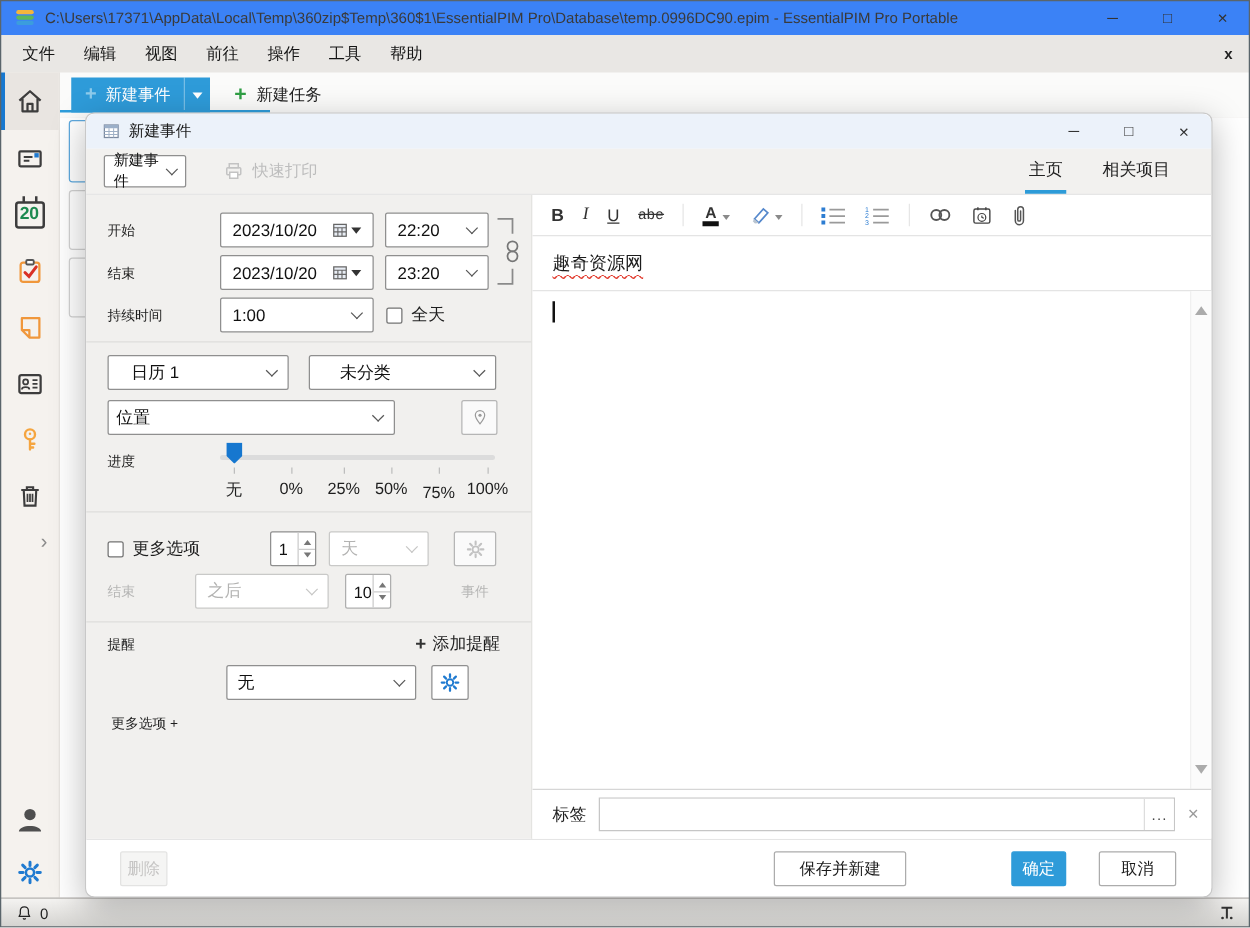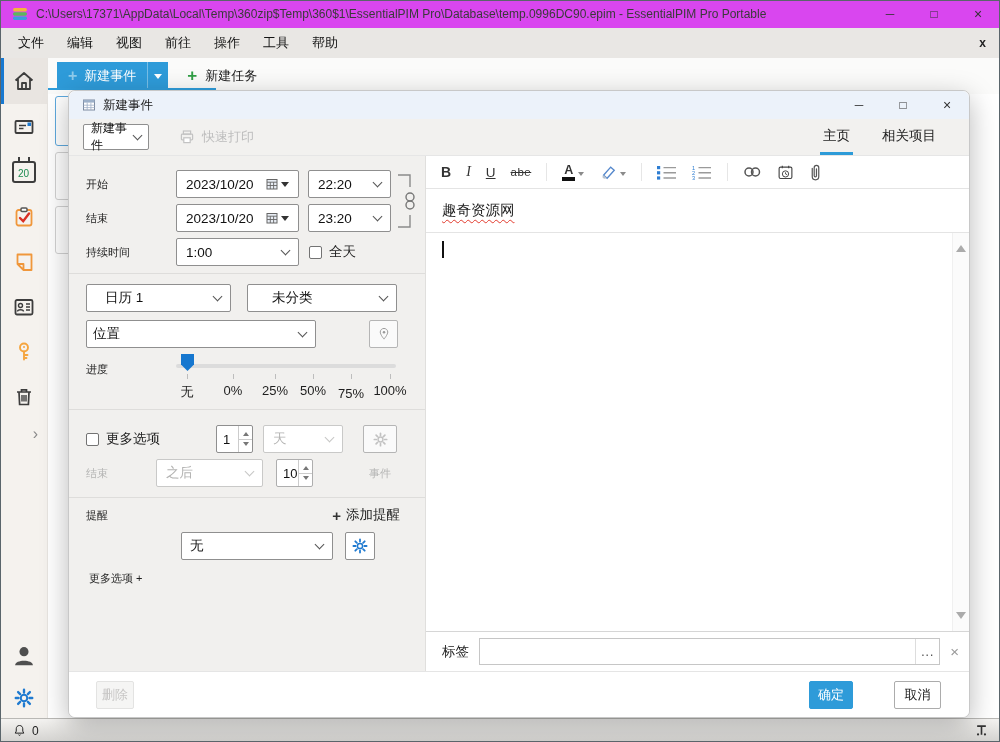--- a/index.html
+++ b/index.html
@@ -1,21 +1,21 @@
 <!DOCTYPE html>
 <html><head>
 <meta charset="utf-8">
 <style>
   *{box-sizing:border-box;margin:0;padding:0}
   html,body{width:1000px;height:742px}
   body{position:relative;overflow:hidden;font-family:"Liberation Sans",sans-serif;background:#e9e7e4}
   .frame{position:absolute;inset:0;border:1px solid #5a656b;z-index:60;pointer-events:none}
 
   
-  .titlebar{position:absolute;left:0;top:0;right:0;height:28px;display:flex;align-items:center;padding-left:12px;background:#d946ef}
+  .titlebar{position:absolute;left:0;top:0;right:0;height:28px;display:flex;align-items:center;padding-left:12px;background:#3b82f6}
   .title-text{font-size:12px;color:#3a3a3a;margin-left:8px;flex:1;white-space:nowrap;overflow:hidden}
   .win-controls{display:flex;height:100%}
   .win-btn{width:44px;display:flex;align-items:center;justify-content:center;font-size:12px;color:#333}
   .menubar{position:absolute;left:0;top:28px;right:0;height:30px;display:flex;align-items:center;padding-left:14px;gap:15px;font-size:13px;color:#141414;background:#e9e7e4}
   .menu-item{padding:2px 4px}
   .menu-close{margin-left:auto;margin-right:14px;font-size:12px;color:#222;font-weight:bold}
 
   
   .toolbar{position:absolute;left:48px;top:58px;right:0;height:36px;background:#fbfbfa;display:flex;align-items:center;padding-left:9px;z-index:1}
   .btn-new-event{height:28px;background:#2e9bd9;color:#fff;display:flex;align-items:stretch;font-size:13px}
@@ -29,21 +29,21 @@
   
   .sidebar{position:absolute;left:0;top:58px;width:48px;bottom:24px;background:#f5f2ee;border-right:1px solid #e7e4e0;display:flex;flex-direction:column;z-index:6}
   .side-item{height:45px;display:flex;align-items:center;justify-content:center;position:relative}
   .side-item.selected{height:46px;background:#e9e5e1}
   .side-item.selected::before{content:"";position:absolute;left:0;top:0;bottom:0;width:4px;background:#1778d0}
   .side-chevron{height:30px;display:flex;align-items:center;justify-content:flex-end;padding-right:9px;color:#8b8b8b;font-size:16px}
   .side-spacer{flex:1}
   .cal-badge{width:24px;height:22px;border:2px solid #3d3d3d;border-radius:3px;position:relative;display:flex;align-items:flex-end;justify-content:center}
   .cal-badge::before,.cal-badge::after{content:"";position:absolute;top:-6px;width:2px;height:5px;background:#3d3d3d}
   .cal-badge::before{left:4px}.cal-badge::after{right:4px}
-  .cal-badge span{font-size:10px;font-weight:normal;color:#1d8a50;line-height:1.4}
+  .cal-badge span{font-size:14px;font-weight:bold;color:#1d8a50;line-height:1.4}
 
   
   .main-bg{position:absolute;left:48px;top:94px;right:0;bottom:24px;background:#fff;z-index:1}
   .content-topline{position:absolute;left:48px;top:88px;width:168px;height:2px;background:#2f9ddb;z-index:2}
   .bg-card{position:absolute;left:55px;width:150px;background:#fff;border:1px solid #d2d2d2;border-radius:3px;z-index:2}
   .bg-card.sel{border-color:#5ea9de}
 
   
   .statusbar{position:absolute;left:0;bottom:0;right:0;height:24px;background:linear-gradient(#f4f3f1,#d3d2cf);border-top:1px solid #b9b8b5;display:flex;align-items:center;padding:0 12px;z-index:7}
   .sb-count{font-size:12px;color:#222;margin-left:5px}
@@ -529,16 +529,17 @@
       <div class="tags-wrap">
         <input class="tags-input" value="" style="">
         <span class="tags-more">...</span>
       </div>
       <span class="tags-clear">×</span>
     </div>
   </div>
 
   <div class="dlg-footer">
     <div class="btn disabled" style="left:27px;width:38px">删除</div>
+    <div class="btn" style="right:244px;width:106px">保存并新建</div>
     <div class="btn primary" style="right:116px;width:44px">确定</div>
-    <div class="btn" style="right:28px;width:47px">取消</div>
+    <div class="btn" style="right:28px;width:62px">取消</div>
   </div>
 </div>
 
 </body></html>

